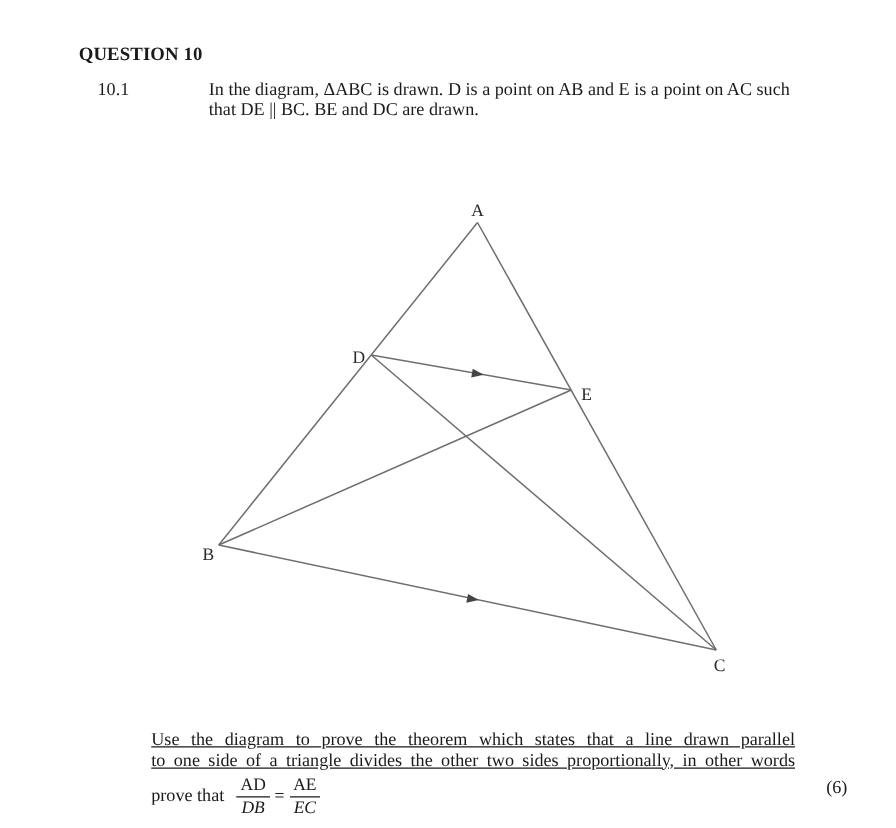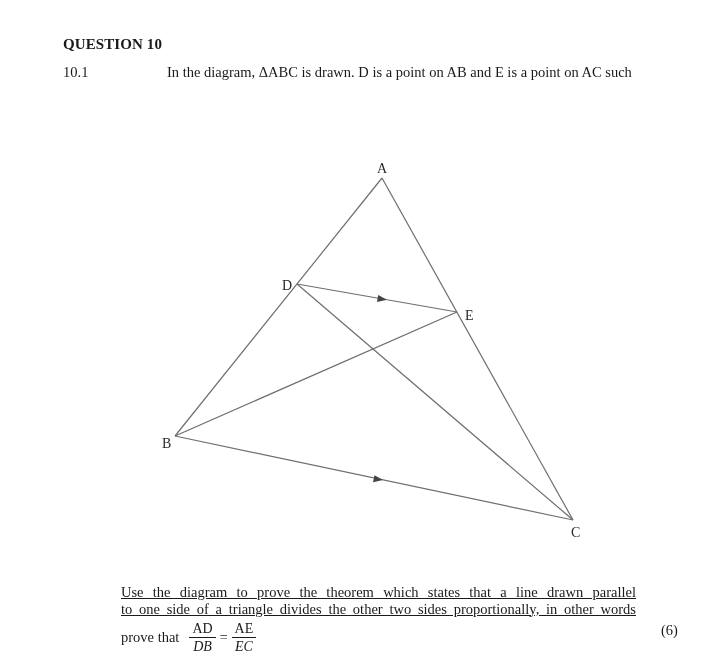--- a/index.html
+++ b/index.html
@@ -18,21 +18,21 @@
     .heading {
       position: absolute;
       left: 63px;
       top: 36px;
       font-weight: bold;
       font-size: 15px;
       letter-spacing: 0.1px;
     }
     .qnum {
       position: absolute;
-      left: 63px;
+      left: 78px;
       top: 64px;
       font-size: 14.5px;
     }
     .qtext {
       position: absolute;
       left: 121px;
       top: 64px;
       width: 515px;
       font-size: 14.5px;
       line-height: 16px;
@@ -103,20 +103,21 @@
   </style>
 </head>
 <body>
 
 <div class="heading">QUESTION 10</div>
 
 <div class="qnum">10.1</div>
 
 <div class="qtext">
   <p>In the diagram,  ΔABC is drawn.  D  is a point on  AB  and  E  is a point on  AC such</p>
+  <p>that  DE || BC.  BE  and  DC  are drawn.</p>
 </div>
 
 <svg class="diagram" viewBox="0 0 717 662" width="717" height="662">
   <g stroke="#6e6e6e" stroke-width="1.2" fill="none">
     <line x1="382" y1="178" x2="175" y2="436"></line>
     <line x1="382" y1="178" x2="573" y2="520"></line>
     <line x1="175" y1="436" x2="573" y2="520"></line>
     <line x1="297" y1="284" x2="457" y2="312"></line>
     <line x1="175" y1="436" x2="457" y2="312"></line>
     <line x1="297" y1="284" x2="573" y2="520"></line>

